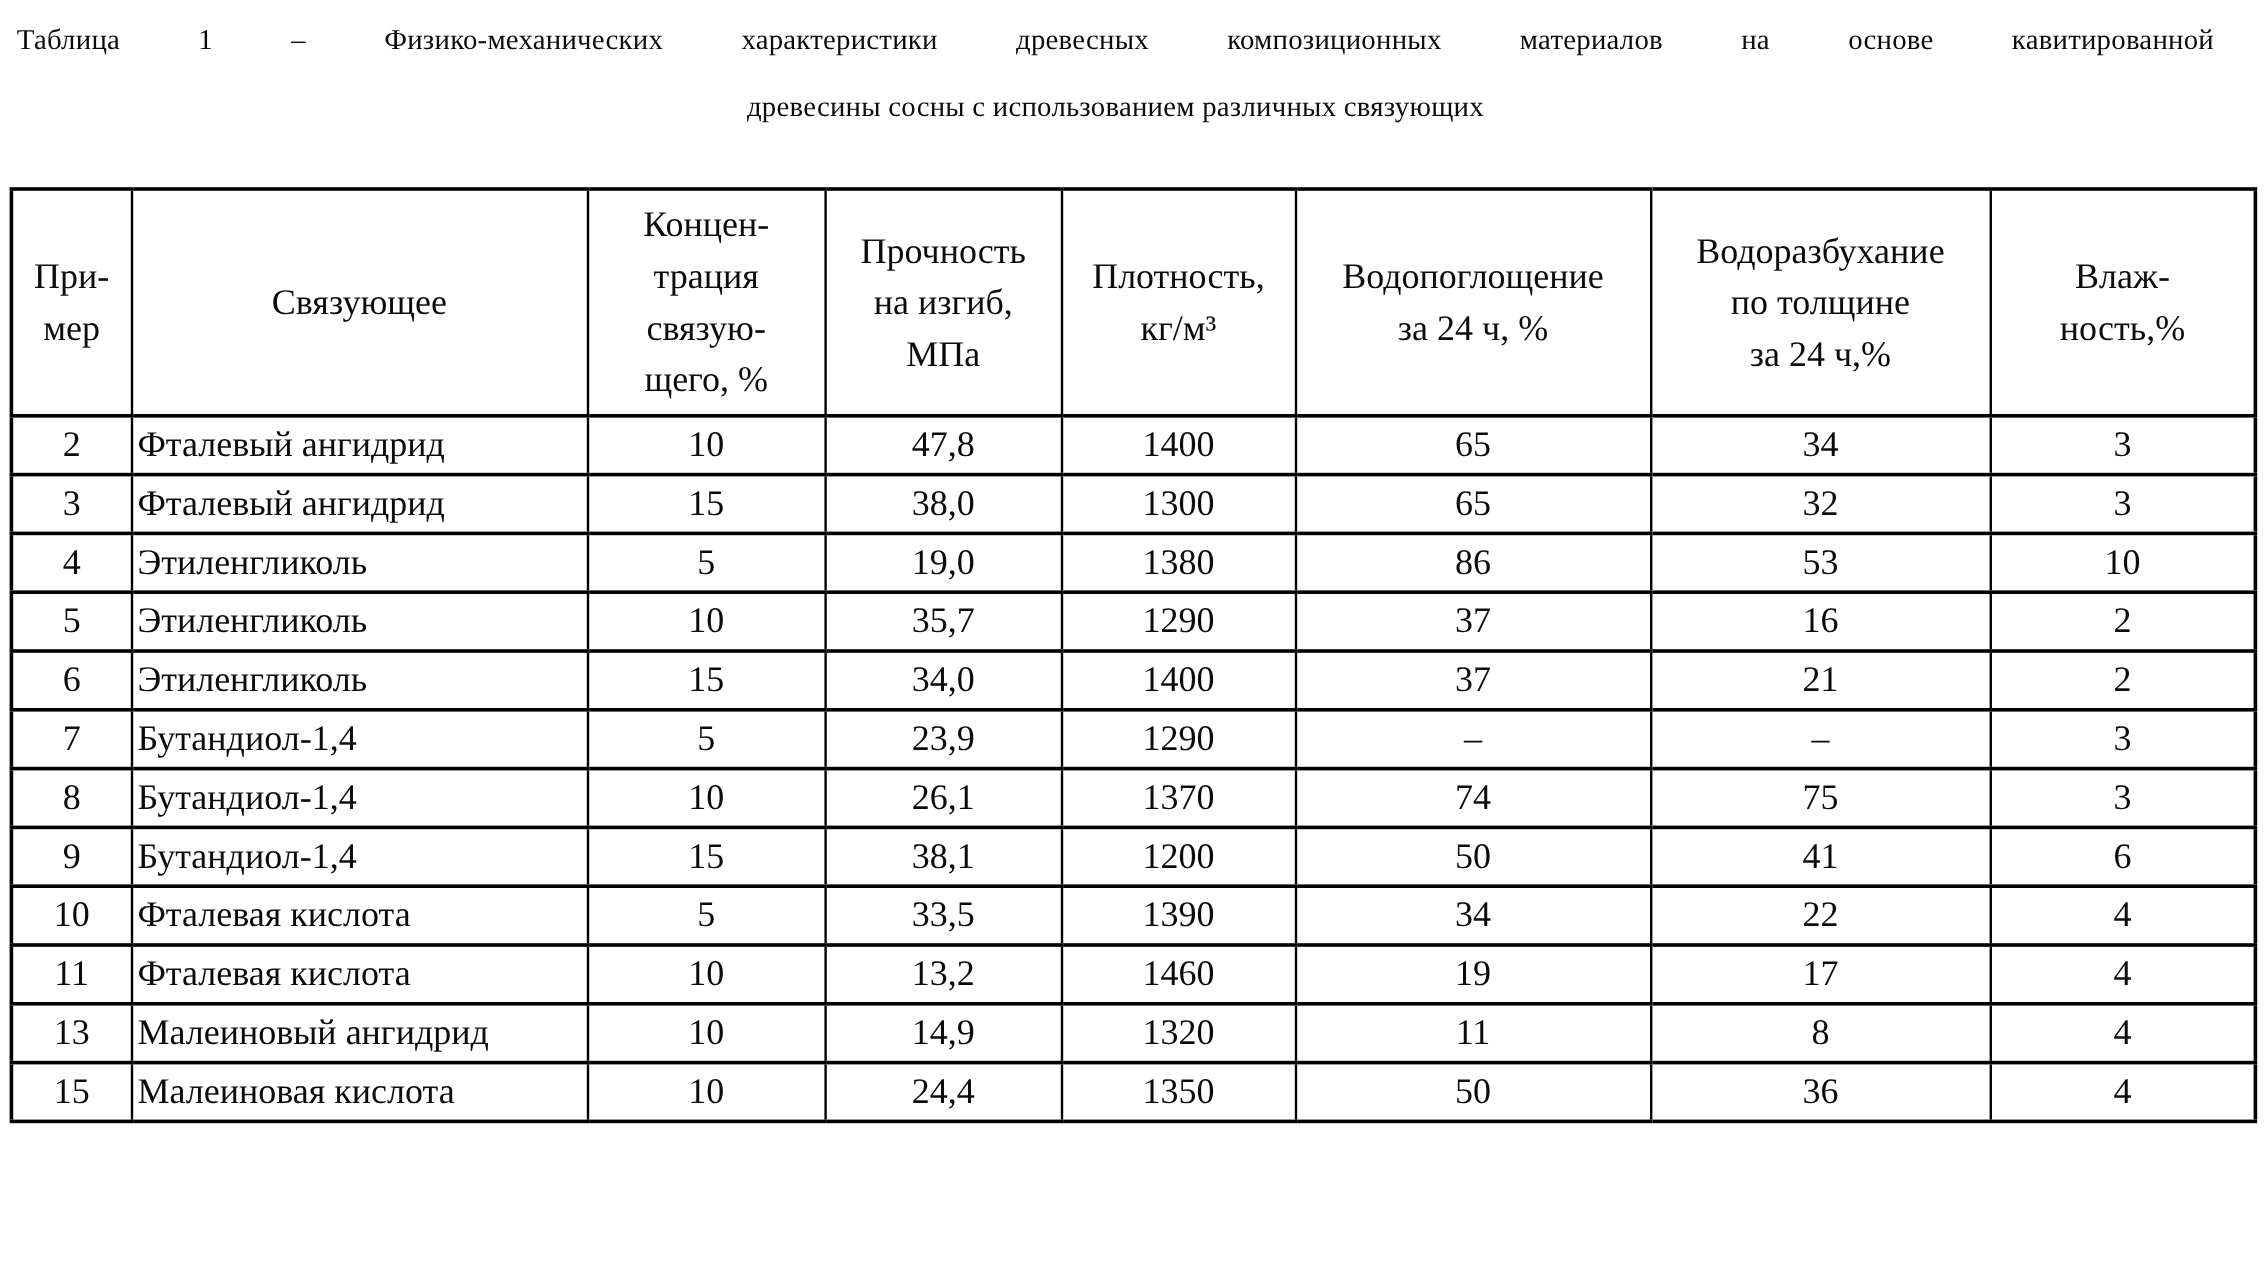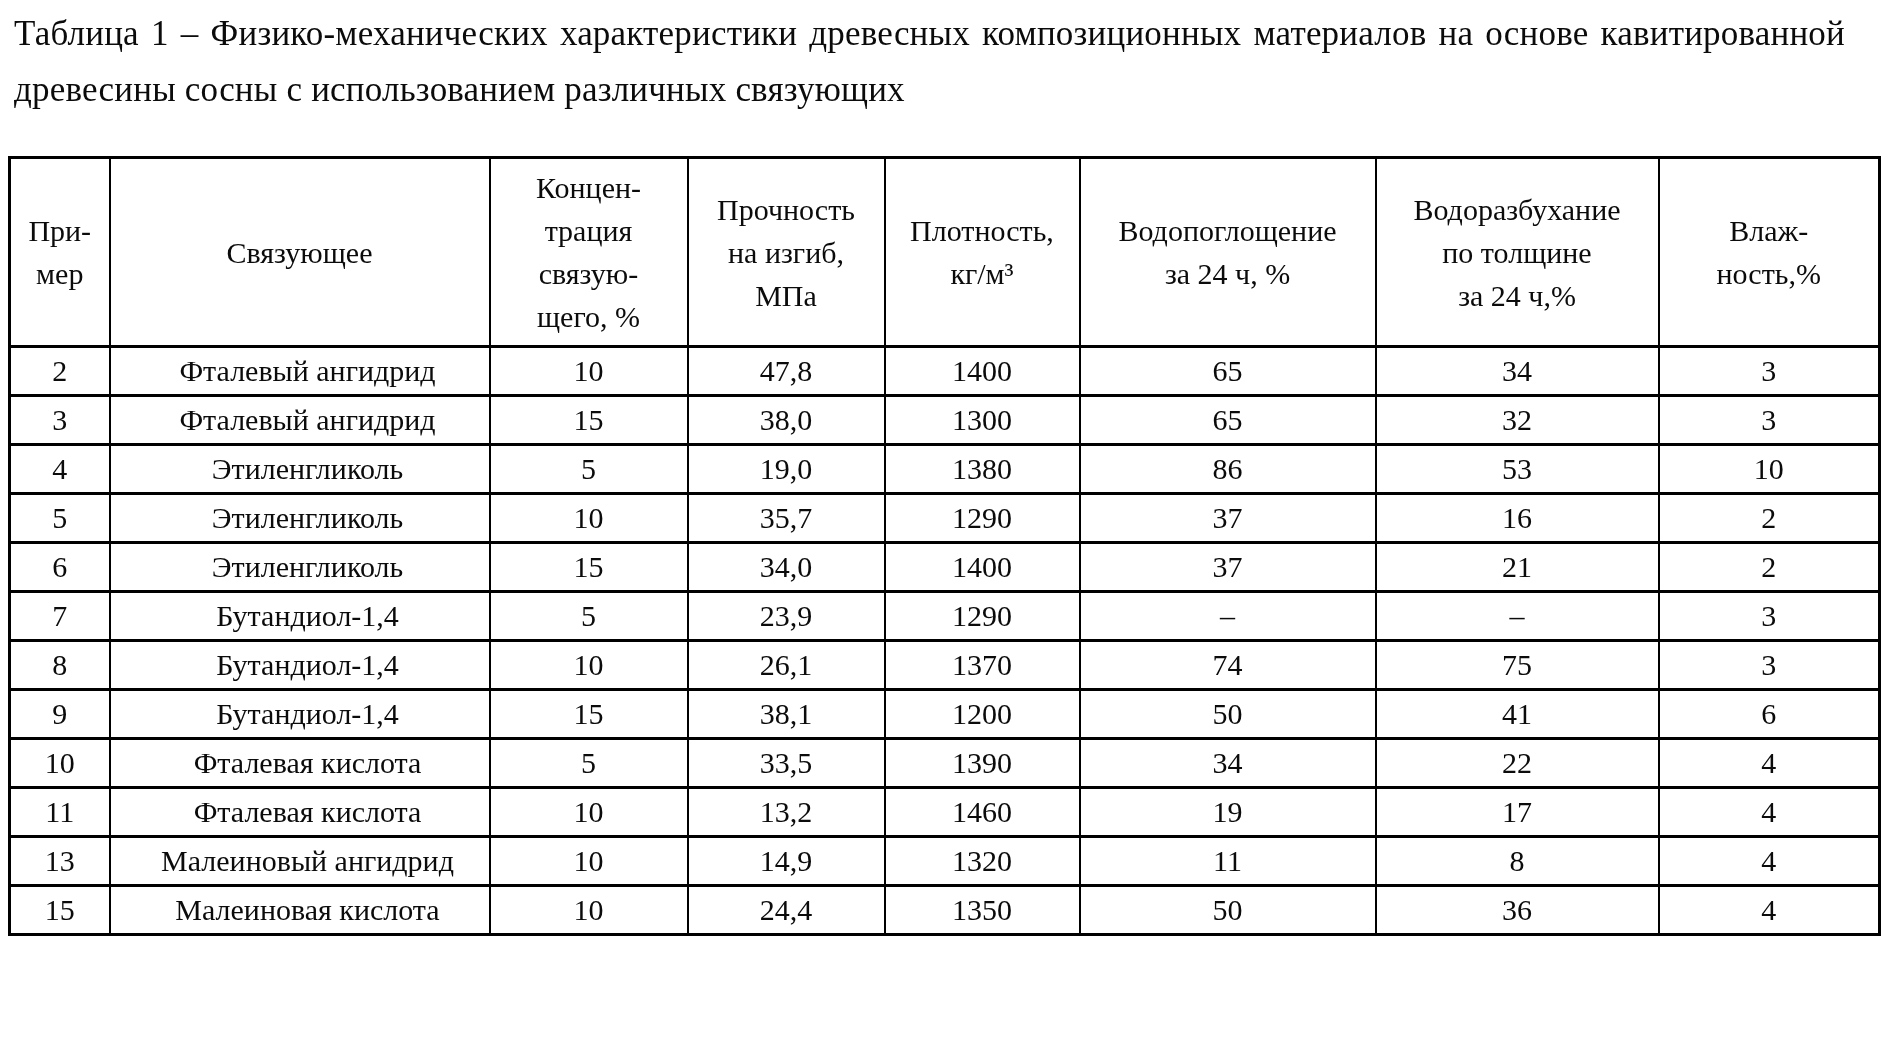--- a/index.html
+++ b/index.html
@@ -6,30 +6,30 @@
   body {
     width: 1889px;
     height: 1052px;
     background: #ffffff;
     color: #0b0b0b;
     font-family: "Liberation Serif", serif;
     overflow: hidden;
   }
   .caption {
     margin: 6px 44px 0 14px;
-    font-size: 35px;
+    font-size: 24px;
     line-height: 56px;
     letter-spacing: 0.2px;
   }
   .caption-line1 {
     text-align: justify;
     text-align-last: justify;
   }
   .caption-line2 {
-    text-align: left;
+    text-align: center;
   }
   table.data-table {
     border-collapse: collapse;
     table-layout: fixed;
     width: 1870px;
     margin: 38px 0 0 8px;
     background: #ffffff;
     border: 3px solid #000;
   }
   .data-table th,
@@ -48,22 +48,22 @@
     height: 186px;
     line-height: 43px;
     white-space: pre-line;
     font-weight: normal;
   }
   .data-table tbody td {
     height: 46px;
     line-height: 46px;
   }
   .data-table tbody td.col-binder {
-    text-align: center;
-    padding-left: 16px;
+    text-align: left;
+    padding-left: 4px;
   }
   
   col.c1 { width: 100px; }
   col.c2 { width: 380px; }
   col.c3 { width: 198px; }
   col.c4 { width: 197px; }
   col.c5 { width: 195px; }
   col.c6 { width: 296px; }
   col.c7 { width: 283px; }
   col.c8 { width: 221px; }

